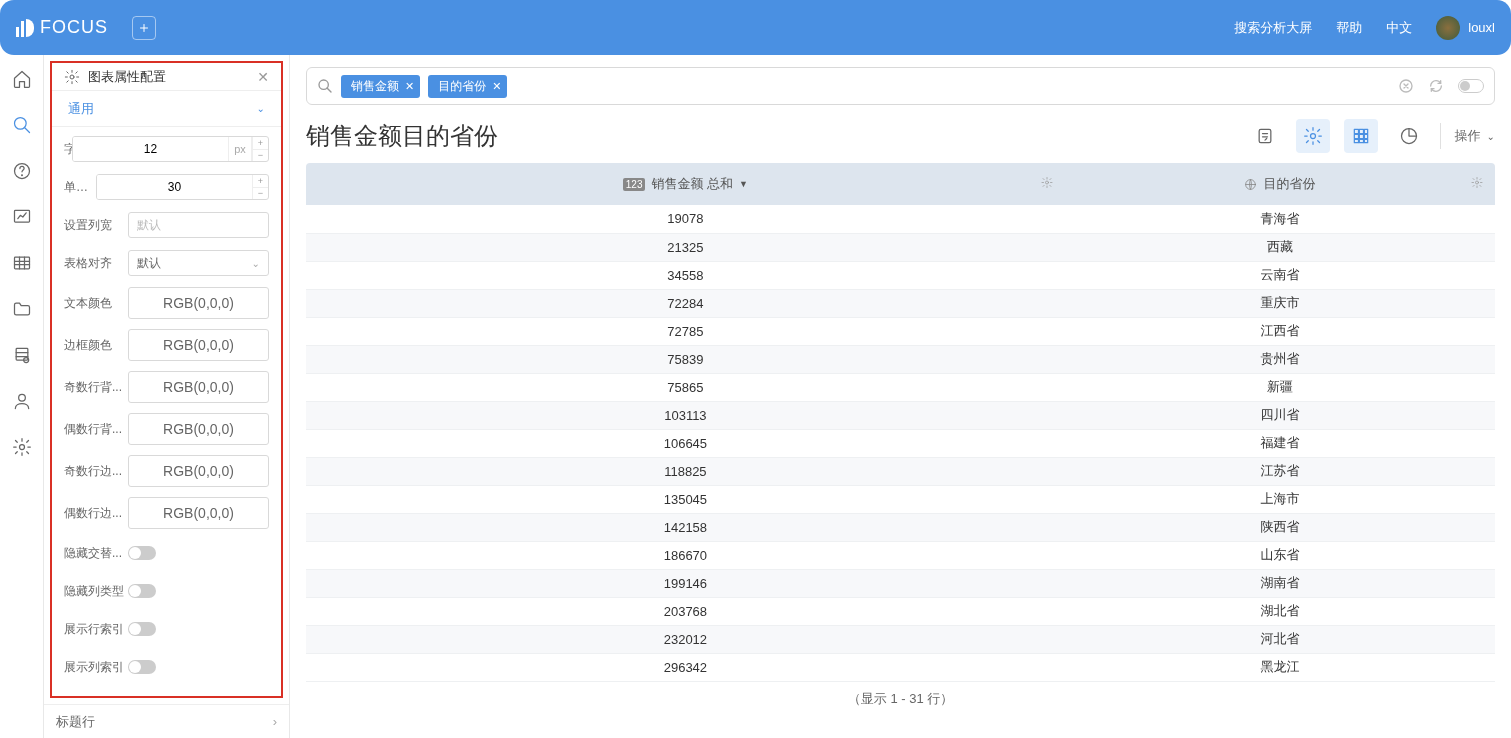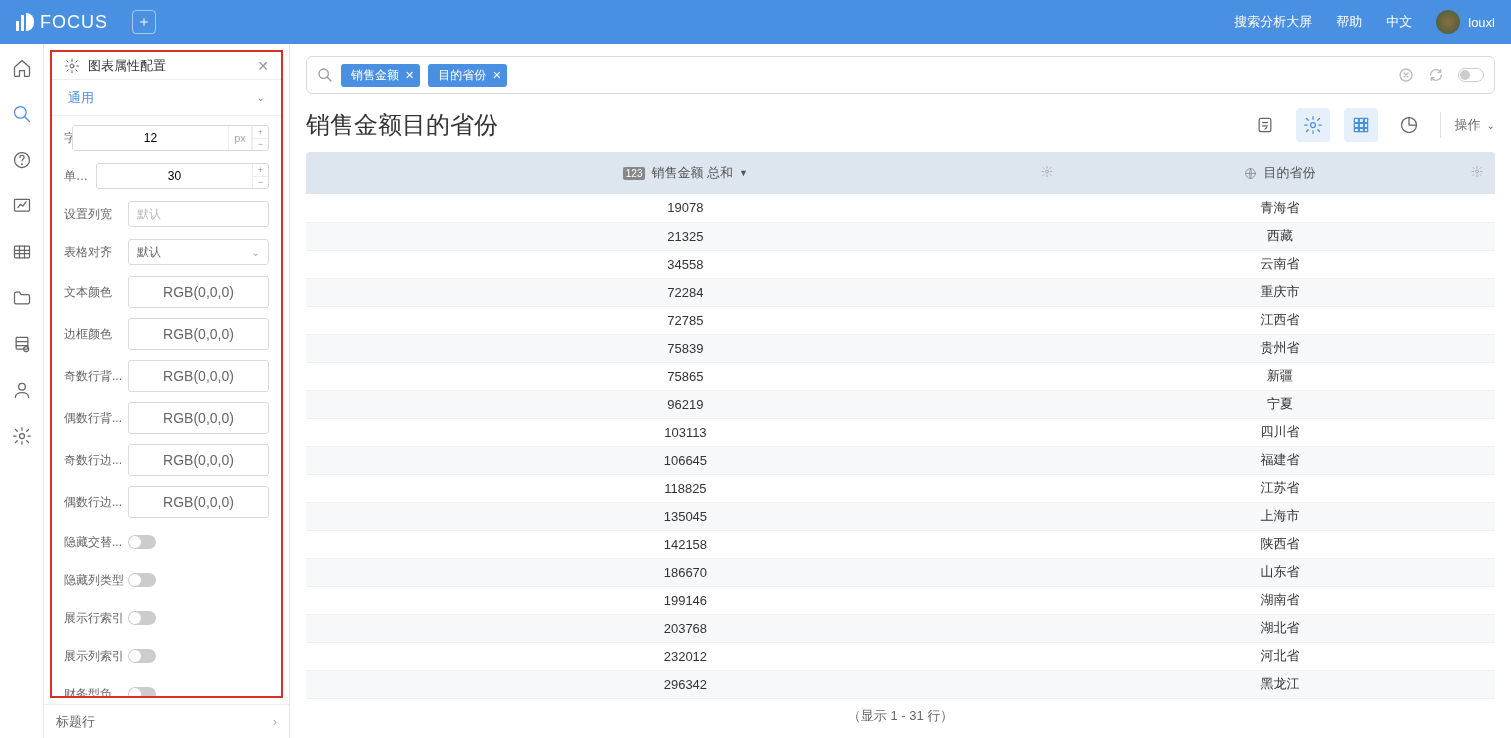--- a/index.html
+++ b/index.html
@@ -1,20 +1,20 @@
 <!DOCTYPE html>
 <html><head>
 <meta charset="utf-8">
 <style>
 * { margin: 0; padding: 0; box-sizing: border-box; }
 body { font-family: -apple-system, BlinkMacSystemFont, "Segoe UI", "PingFang SC", "Microsoft YaHei", sans-serif; font-size: 13px; color: #333; background: #fff; overflow: hidden; }
 .app { display: flex; flex-direction: column; height: 738px; width: 1511px; }
 
 
-.header { height: 44px; background: #4a90e2; display: flex; align-items: center; padding: 0 16px; color: #fff; }
+.header { height: 55px; background: #4a90e2; display: flex; align-items: center; padding: 0 16px; color: #fff; border-radius: 14px; }
 .logo { display: flex; align-items: center; gap: 6px; font-size: 18px; font-weight: 500; letter-spacing: 1px; }
 .logo-icon { display: flex; align-items: flex-end; gap: 2px; height: 18px; }
 .logo-icon span { width: 3px; background: #fff; display: inline-block; }
 .header .plus-btn { margin-left: 24px; width: 24px; height: 24px; border: 1px solid rgba(255,255,255,0.5); border-radius: 4px; display: flex; align-items: center; justify-content: center; cursor: pointer; font-size: 14px; }
 .header-right { margin-left: auto; display: flex; align-items: center; gap: 24px; font-size: 13px; }
 .header-right .item { cursor: pointer; }
 .avatar { width: 24px; height: 24px; border-radius: 50%; background: radial-gradient(circle, #8b6f3e, #3e5c3e); display: inline-block; }
 .user-info { display: flex; align-items: center; gap: 8px; }
 
 
@@ -423,24 +423,20 @@
               </tr>
               <tr>
                 <td>75839</td>
                 <td>贵州省</td>
               </tr>
               <tr>
                 <td>75865</td>
                 <td>新疆</td>
               </tr>
               <tr>
-                <td>96219</td>
-                <td>宁夏</td>
-              </tr>
-              <tr>
                 <td>103113</td>
                 <td>四川省</td>
               </tr>
               <tr>
                 <td>106645</td>
                 <td>福建省</td>
               </tr>
               <tr>
                 <td>118825</td>
                 <td>江苏省</td>

